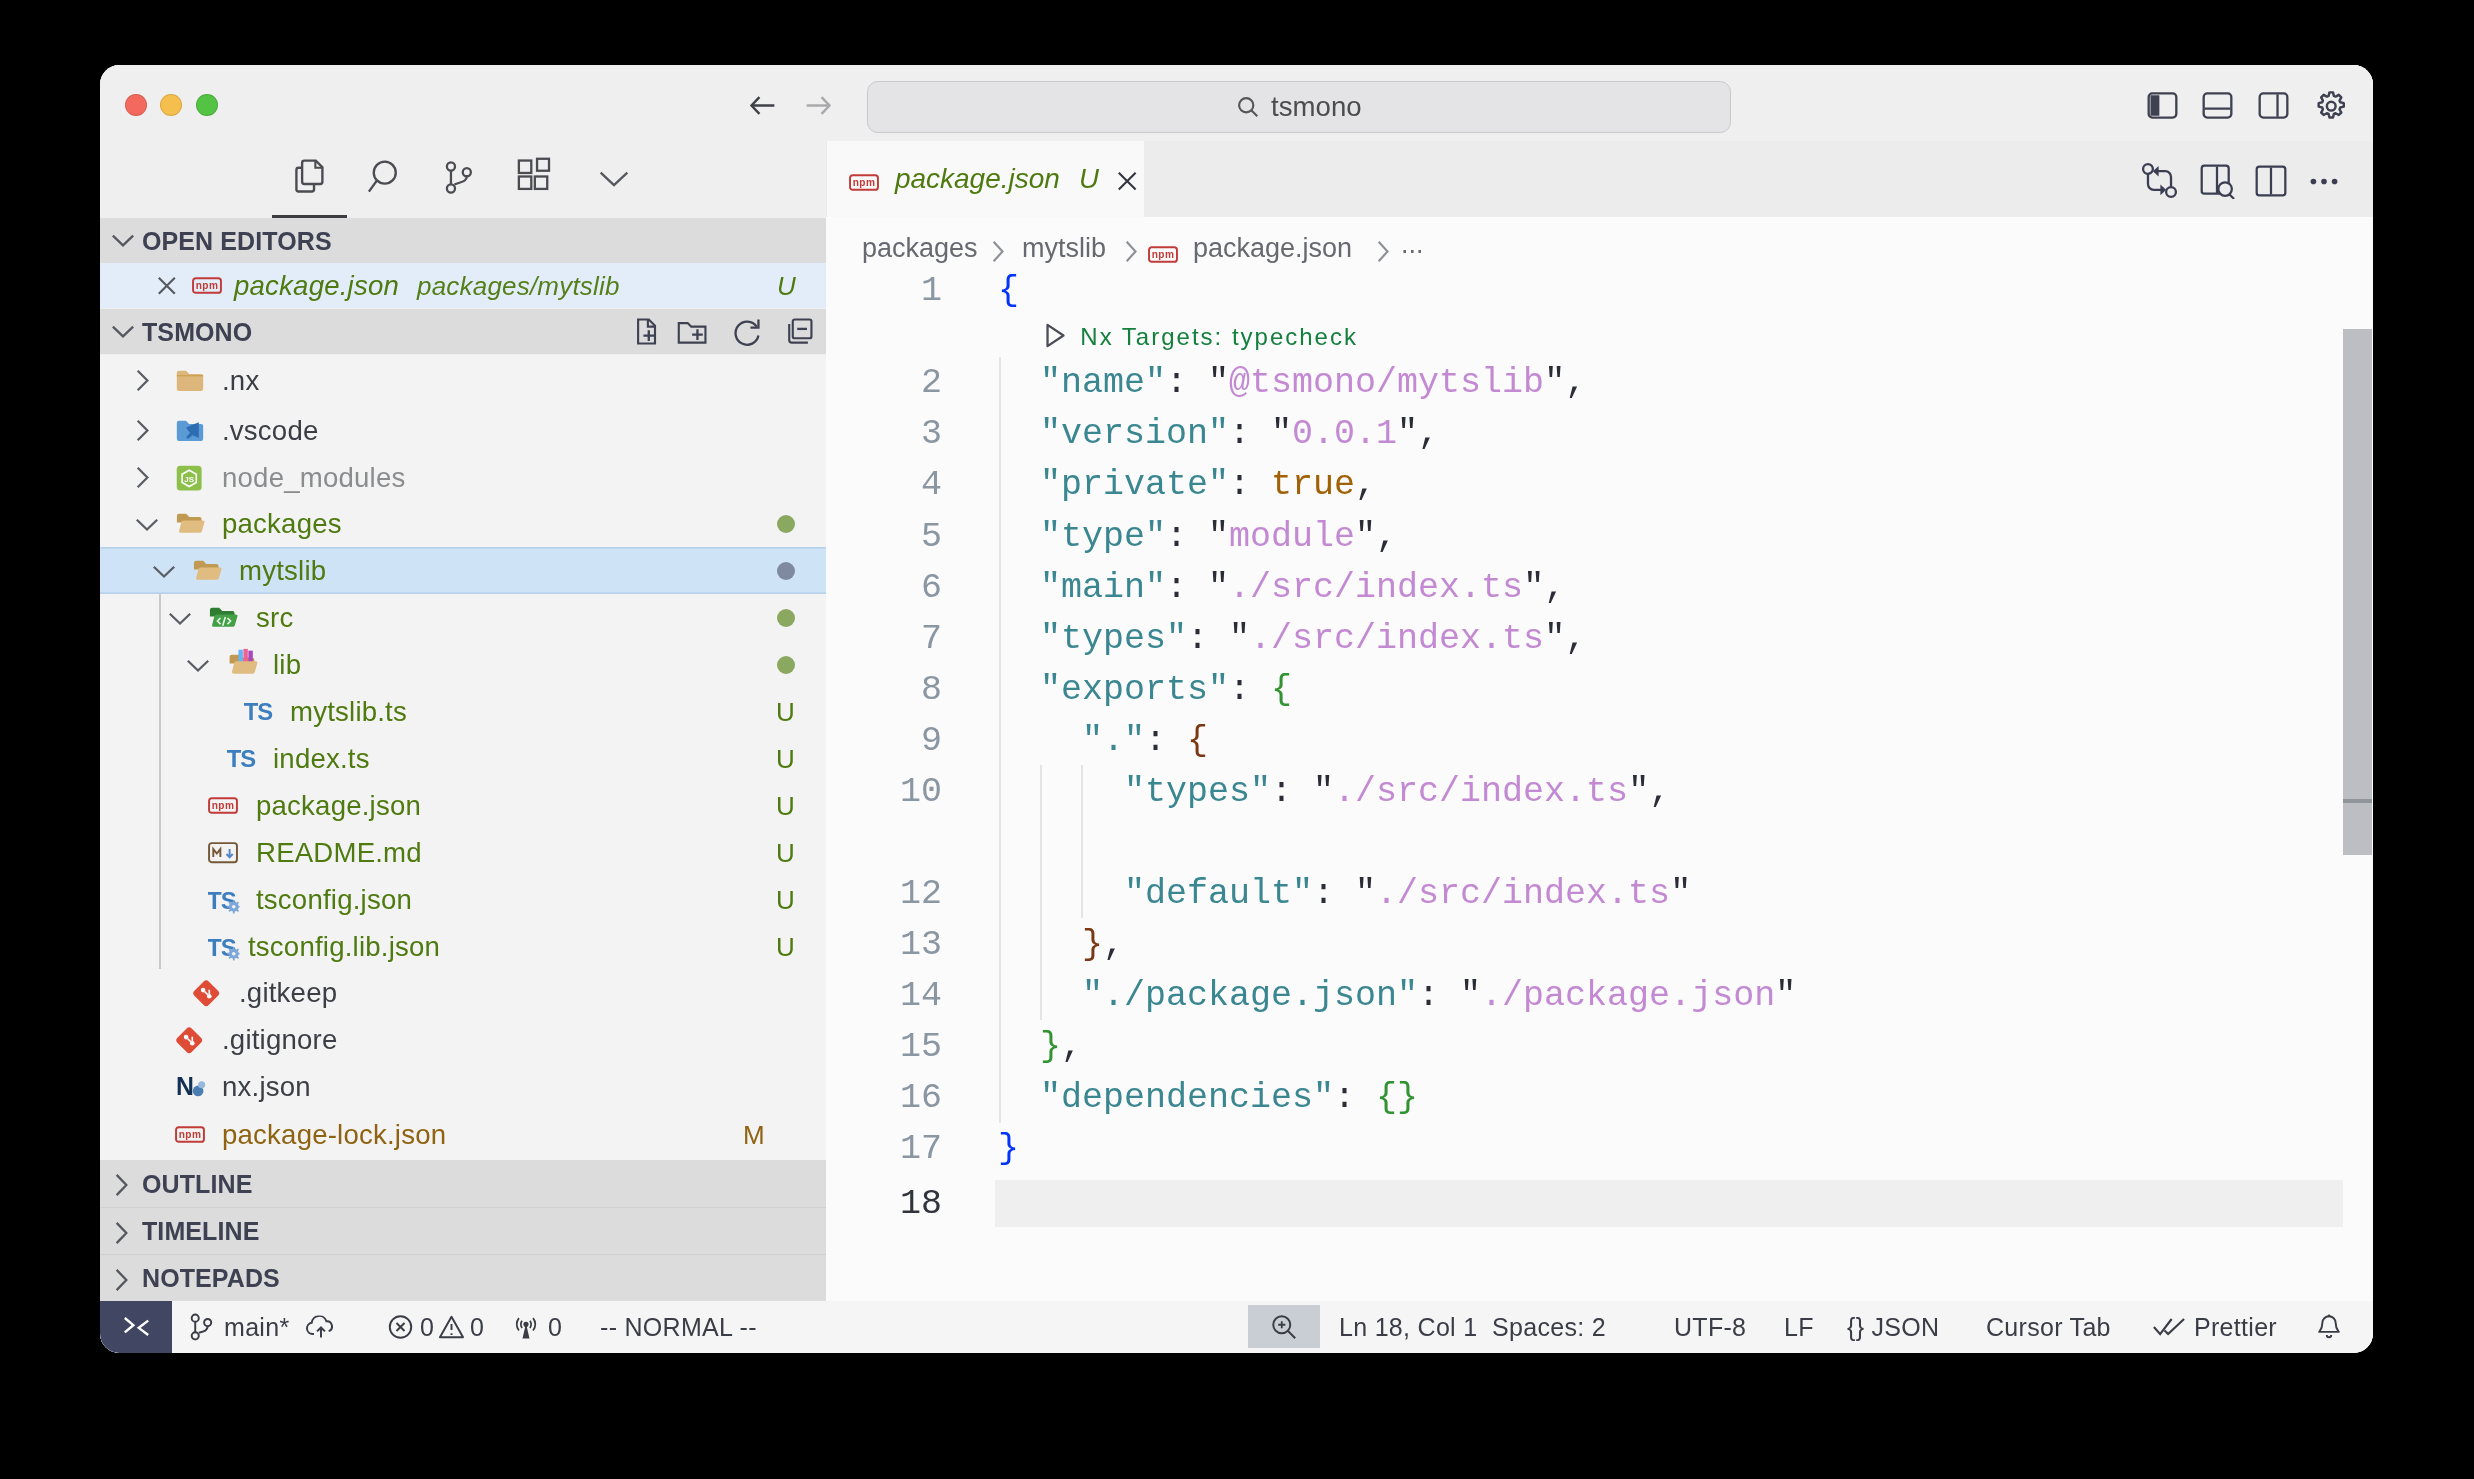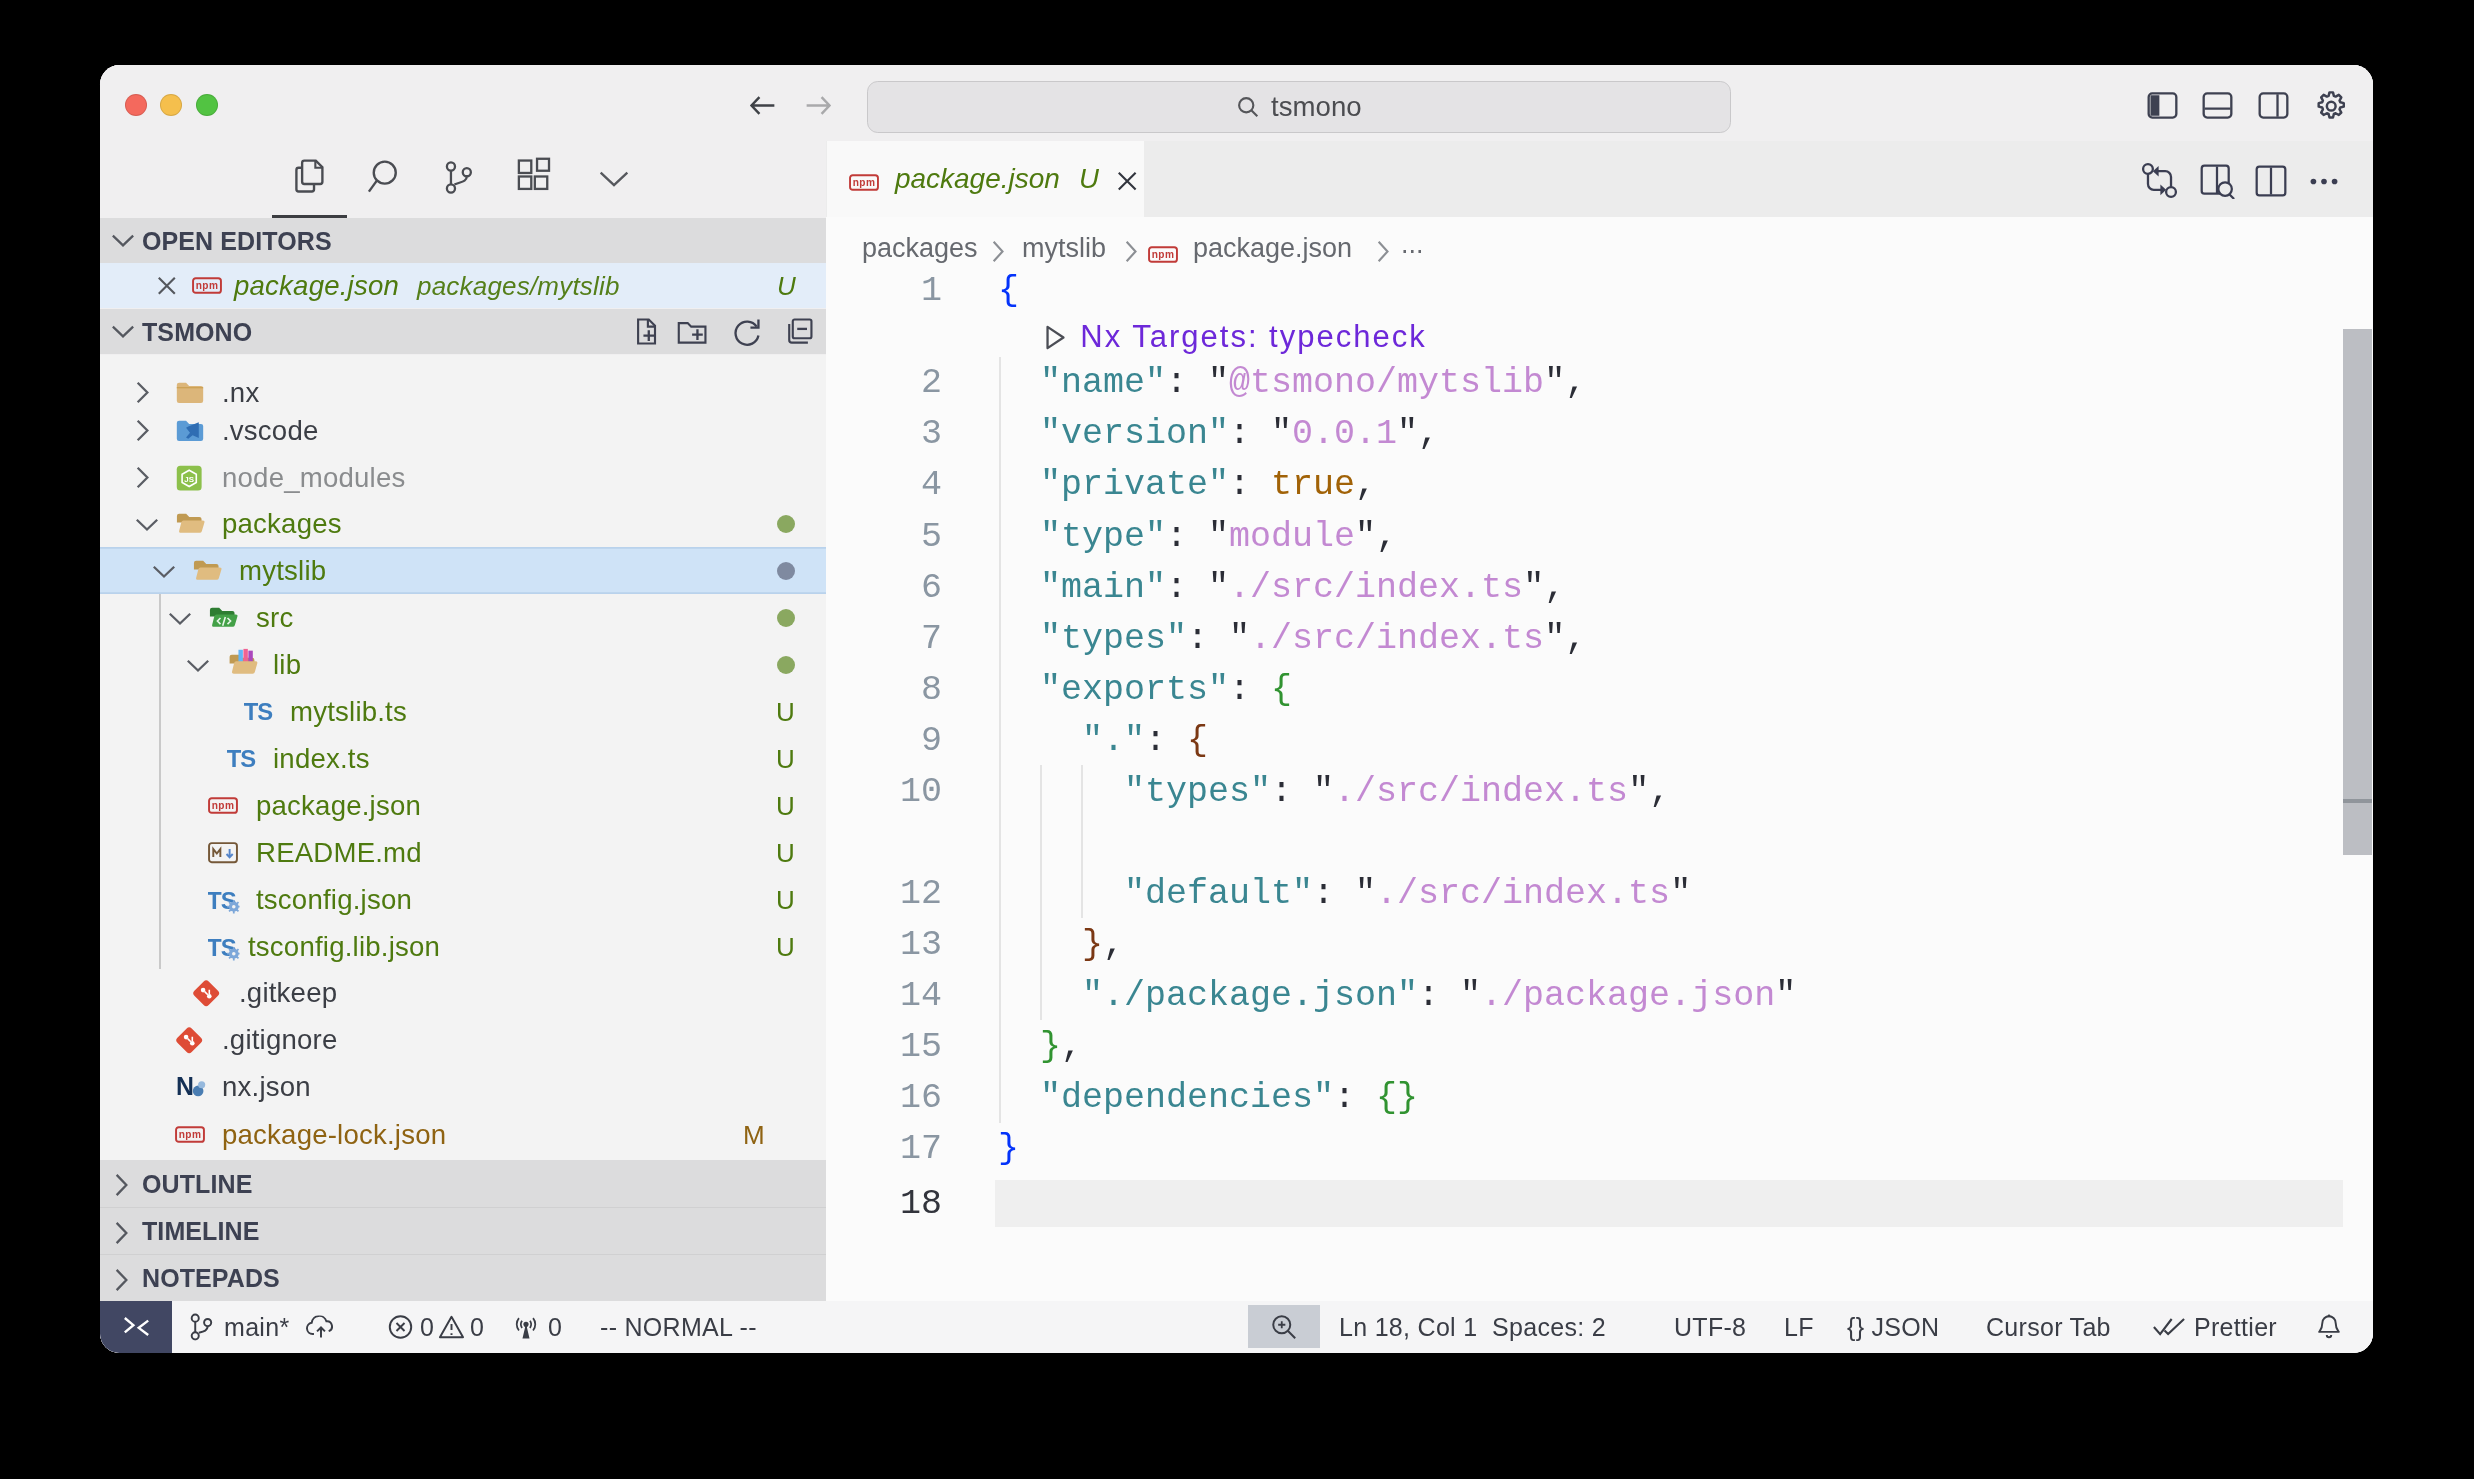--- a/index.html
+++ b/index.html
@@ -149,21 +149,21 @@
       <svg class="abs" style="left:683px;top:7.1px;" width="32" height="32" viewBox="0 0 36 36">
           <rect x="11" y="4" width="21" height="21" rx="2" stroke="#3e4151" stroke-width="2.4" fill="none"></rect>
           <path d="M7 9 v18 a3 3 0 0 0 3 3 h18" stroke="#3e4151" stroke-width="2.4" fill="none"></path>
           <path d="M16 14.5 h11" stroke="#3e4151" stroke-width="2.6"></path>
         </svg>
     </div>
 
     <div id="tree" class="abs" style="left:0;top:290px;width:726px;height:805px;background:#f3f3f3;"></div>
     <div id="treerows" class="abs" style="left:0;top:290px;width:726px;">
     <div class="abs" style="left:59px;top:237px;width:1.8px;height:377px;background:#c9c9c9;"></div>
-    <div class="row" style="top:14px;padding-left:20px;">
+    <div class="row" style="top:2px;padding-left:20px;">
           <svg class="abs" style="left:35px;top:12.4px;" width="14.2" height="23" viewBox="0 0 16 26">
             <path d="M3 2 L14 13 L3 24" stroke="#5a5d64" stroke-width="2.6" fill="none"></path>
           </svg>
           <svg class="abs" style="left:75px;top:9px;" width="30" height="29" viewBox="0 0 34 33">
             <path d="M2 8 a2.5 2.5 0 0 1 2.5-2.5 h8 l3.5 3.5 h13.5 a2.5 2.5 0 0 1 2.5 2.5 v14.5 a2.5 2.5 0 0 1 -2.5 2.5 h-25 a2.5 2.5 0 0 1 -2.5 -2.5 z" fill="#dcb67a"></path>
             <path d="M2 11 h30" stroke="#cda255" stroke-width="1.5"></path>
           </svg>
           <span class="rowtxt dark" style="left:122px;">.nx</span>
         </div>
     <div class="row" style="top:52px;">
@@ -418,21 +418,21 @@
     <div class="codeline" style="top:599px;"><span class="ln">8</span><span class="abs" style="left:172px;">  <span class="k">"exports"</span>: <span class="b1">{</span></span></div>
     <div class="codeline" style="top:650px;"><span class="ln">9</span><span class="abs" style="left:172px;">    <span class="k">"."</span>: <span class="b2">{</span></span></div>
     <div class="codeline" style="top:701px;"><span class="ln">10</span><span class="abs" style="left:172px;">      <span class="k">"types"</span>: "<span class="s">./src/index.ts</span>",</span></div>
     <div class="codeline" style="top:803px;"><span class="ln">12</span><span class="abs" style="left:172px;">      <span class="k">"default"</span>: "<span class="s">./src/index.ts</span>"</span></div>
     <div class="codeline" style="top:854px;"><span class="ln">13</span><span class="abs" style="left:172px;">    <span class="b2">}</span>,</span></div>
     <div class="codeline" style="top:905px;"><span class="ln">14</span><span class="abs" style="left:172px;">    <span class="k">"./package.json"</span>: "<span class="s">./package.json</span>"</span></div>
     <div class="codeline" style="top:956px;"><span class="ln">15</span><span class="abs" style="left:172px;">  <span class="b1">}</span>,</span></div>
     <div class="codeline" style="top:1007px;"><span class="ln">16</span><span class="abs" style="left:172px;">  <span class="k">"dependencies"</span>: <span class="b1">{}</span></span></div>
     <div class="codeline" style="top:1058px;"><span class="ln">17</span><span class="abs" style="left:172px;"><span class="b0">}</span></span></div>
     <div class="codeline" style="top:1113px;"><span class="ln" style="color:#32343c;">18</span><span class="abs" style="left:172px;"></span></div>
-    <div class="abs" style="left:218px;top:250px;height:44px;line-height:44px;font-size:31px;letter-spacing:2px;color:#6d28d9;white-space:nowrap;"><svg style="vertical-align:-3.6px;margin-right:13.3px;" width="23" height="27" viewBox="0 0 26 30">
+    <div class="abs" style="left:218px;top:250px;height:44px;line-height:44px;font-size:24px;letter-spacing:2px;color:#15803d;white-space:nowrap;"><svg style="vertical-align:-3.6px;margin-right:13.3px;" width="23" height="27" viewBox="0 0 26 30">
           <path d="M4 3 L22 15 L4 27 Z" fill="none" stroke="#4b4d55" stroke-width="2.6" stroke-linejoin="round"></path>
         </svg>Nx Targets: typecheck</div>
 
     <div class="abs" style="left:1517px;top:264px;width:29px;height:526px;background:#bcbec3;"></div>
     <div class="abs" style="left:1517px;top:734px;width:29px;height:4.4px;background:#90959b;"></div>
   </div>
 
   <div id="status">
     <div class="abs" style="left:0;top:0;width:72px;height:52px;background:#414763;border-radius:0 0 0 18px;">
       <svg class="abs" style="left:23px;top:12.4px;" width="27" height="27" viewBox="0 0 30 30">

